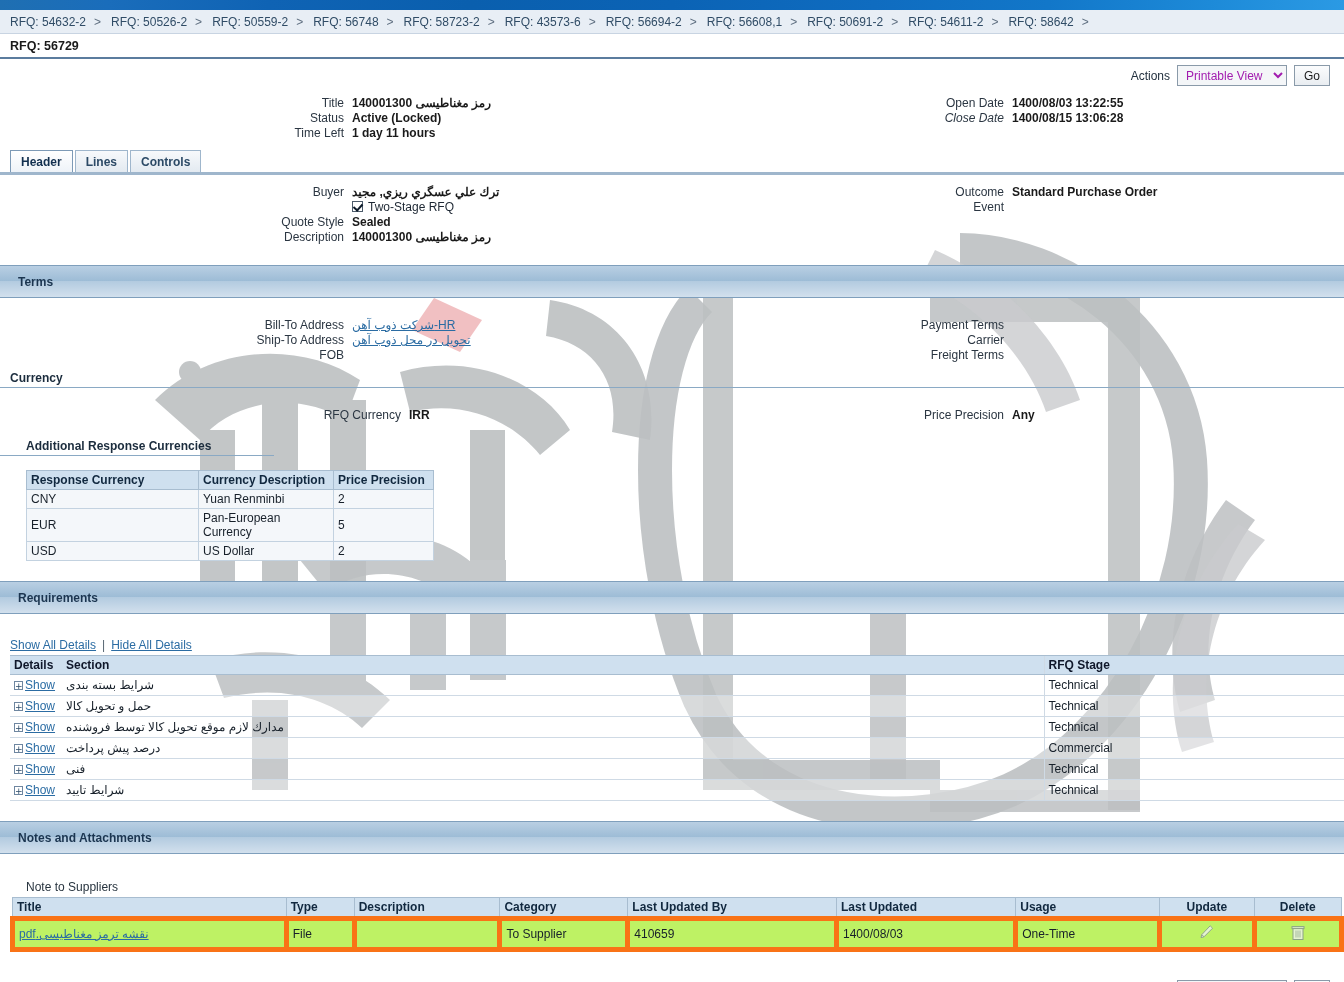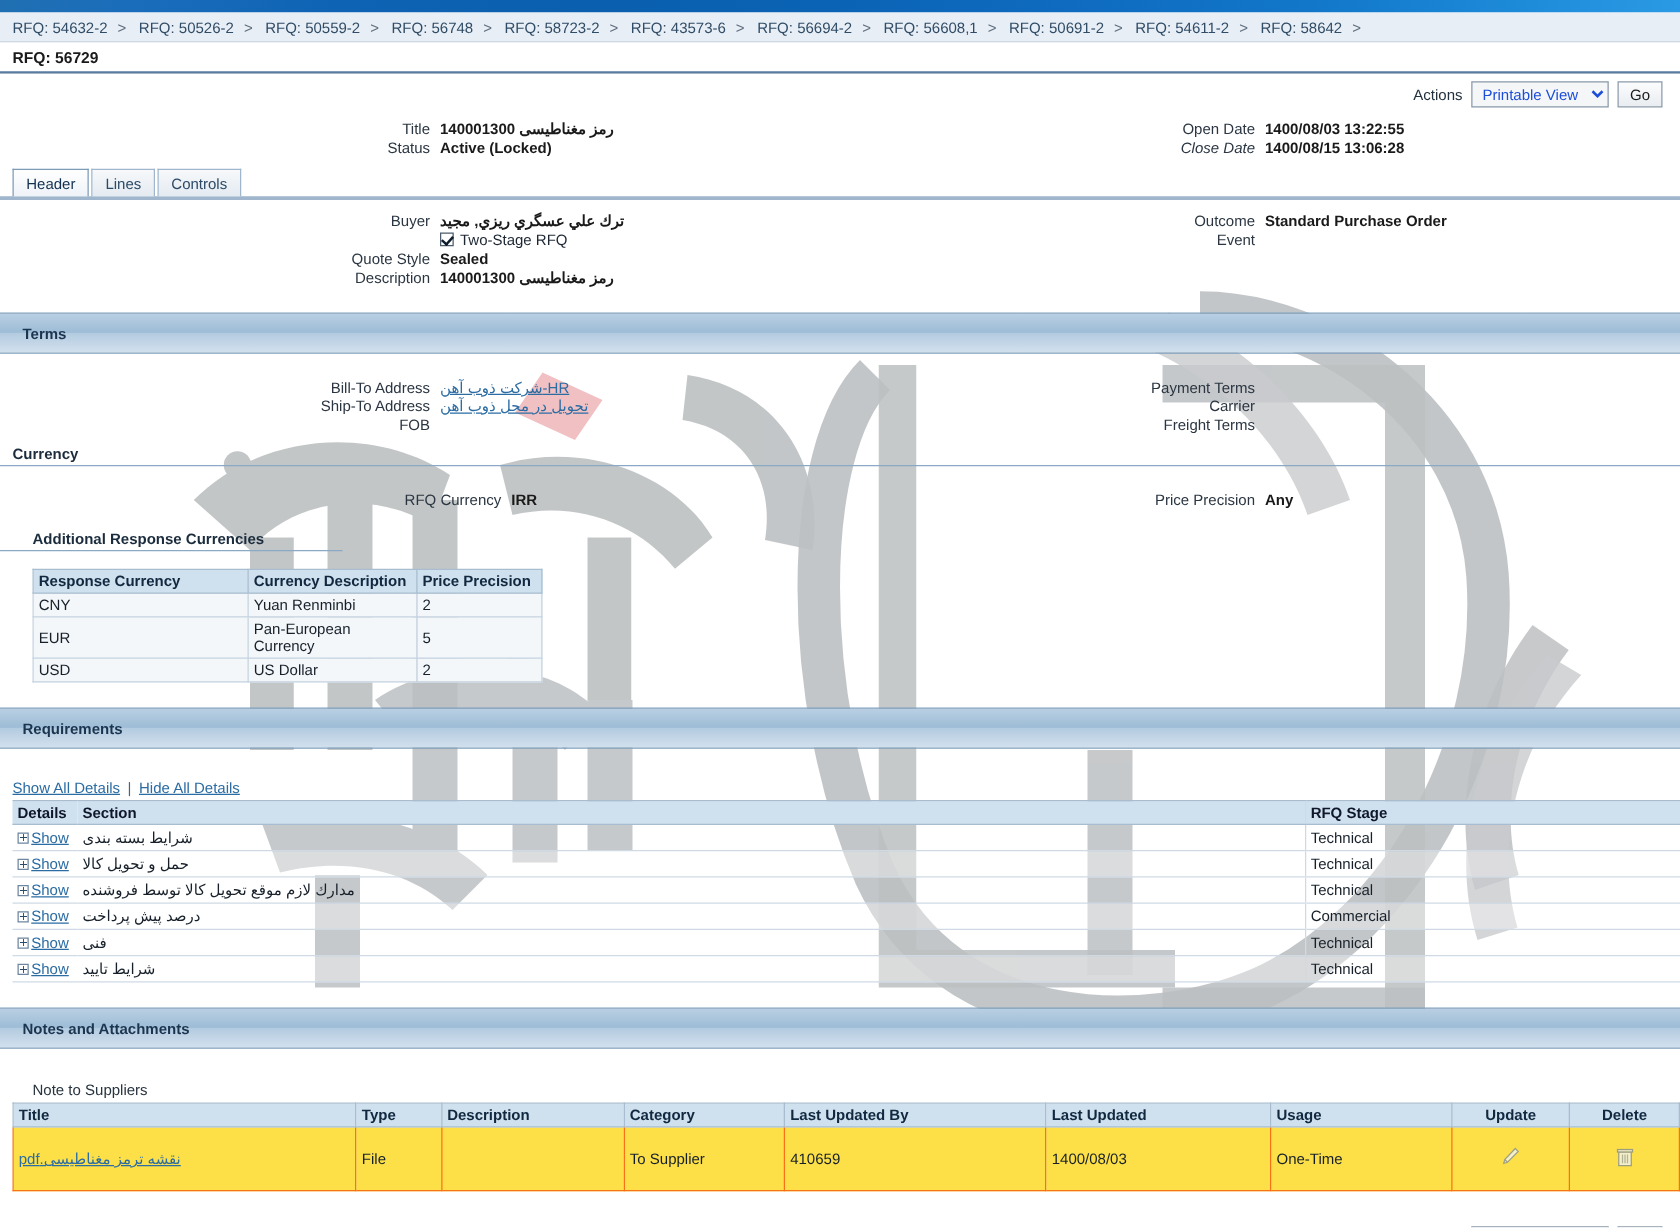--- a/index.html
+++ b/index.html
@@ -87,21 +87,21 @@
     color: #23313f;
   }
   .sel {
     font-family: "Liberation Sans", sans-serif;
     font-size: 12px;
     border: 1px solid #8a9aa9;
     background: #f4f6f8;
     padding: 2px 4px;
     height: 21px;
     width: 110px;
-    color: #1d4ed8;
+    color: #a21caf;
     border-radius: 0;
   }
   .gobtn {
     font-family: "Liberation Sans", sans-serif;
     font-size: 12px;
     border: 1px solid #8a9aa9;
     background: linear-gradient(to bottom,#fbfcfd 0%,#e9edf1 100%);
     padding: 2px 9px;
     height: 21px;
     color: #1b1b1b;
@@ -155,21 +155,21 @@
     height: 24px;
     background: #ffffff;
     border-bottom: 3px solid #9fb6cc;
     display: flex;
     align-items: flex-end;
     z-index: 10;
   }
   .tab {
     display: inline-block;
     font-size: 12px;
-    font-weight: normal;
+    font-weight: bold;
     padding: 4px 10px 3px 10px;
     border: 1px solid #9fb6cc;
     border-bottom: none;
     background: linear-gradient(to bottom,#f7f9fb 0%,#e3eaf1 100%);
     color: #2c4a66;
     margin-right: 2px;
     cursor: pointer;
     line-height: 14px;
   }
   .tab.active {
@@ -303,25 +303,25 @@
     background: #cfe0ef;
     border: 1px solid #a8bdd0;
     font-weight: bold;
     color: #11283f;
     text-align: left;
     padding: 2px 4px;
     white-space: nowrap;
   }
   table.attgrid th.ctr { text-align: center; }
   table.attgrid td {
-    border: 1px solid #f97316;
-    padding: 15px 4px;
+    border: 5px solid #f97316;
+    padding: 3px 4px;
     height: 22px;
     color: #17202a;
-    background: #fde047;
+    background: #bef264;
   }
   table.attgrid td.ctr { text-align: center; }
 
   .icon-pencil, .icon-trash { opacity: .75; }
 
   .note-label {
     padding: 6px 0 3px 26px;
     font-size: 12px;
     color: #28343f;
     position: relative; z-index: 10;
@@ -451,20 +451,24 @@
   <div class="summary two-col">
     <div class="col-l" id="summary-left">
         <div class="fieldrow">
           <div class="flabel" style="width: 352px;">Title</div>
           <div class="fvalue rtl">رمز مغناطیسی 140001300</div>
         </div>
         <div class="fieldrow">
           <div class="flabel" style="width: 352px;">Status</div>
           <div class="fvalue">Active (Locked)</div>
         </div>
+        <div class="fieldrow">
+          <div class="flabel" style="width: 352px;">Time Left</div>
+          <div class="fvalue">1 day 11 hours</div>
+        </div>
       </div>
     <div class="col-r" id="summary-right">
         <div class="fieldrow">
           <div class="flabel" style="width: 340px;">Open Date</div>
           <div class="fvalue">1400/08/03 13:22:55</div>
         </div>
         <div class="fieldrow">
           <div class="flabel" style="width: 340px; font-style: italic;">Close Date</div>
           <div class="fvalue">1400/08/15 13:06:28</div>
         </div>

